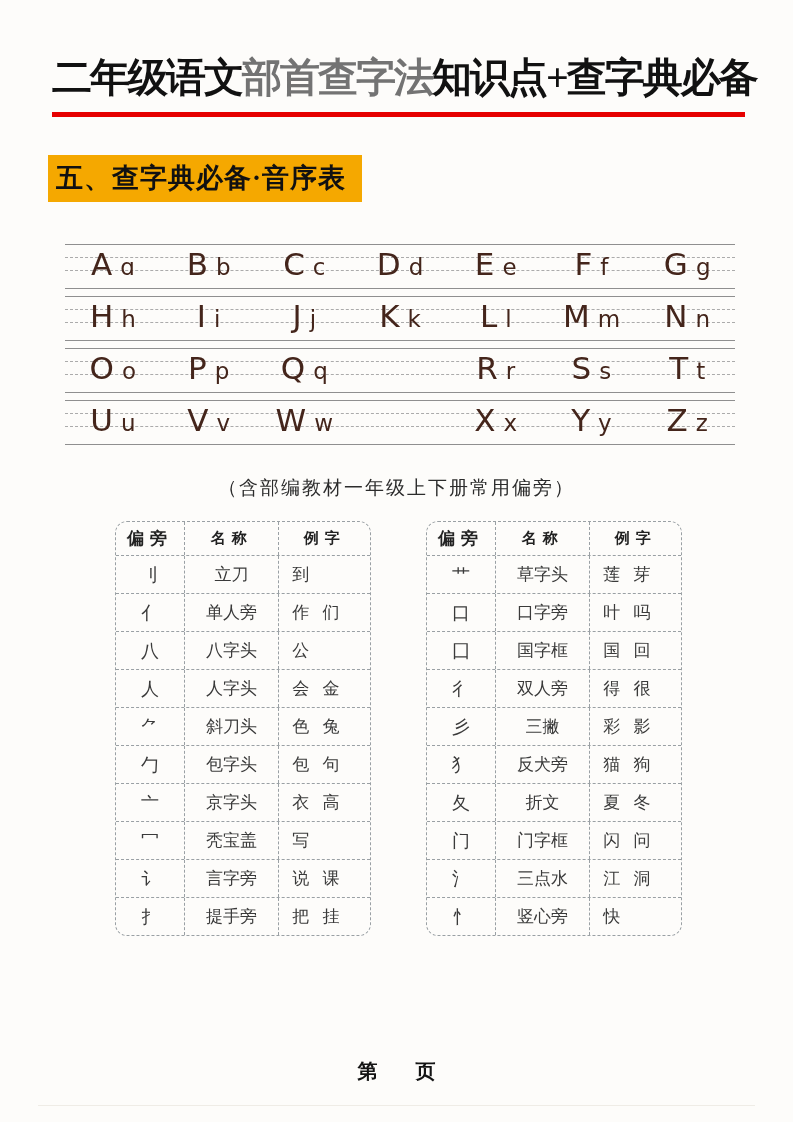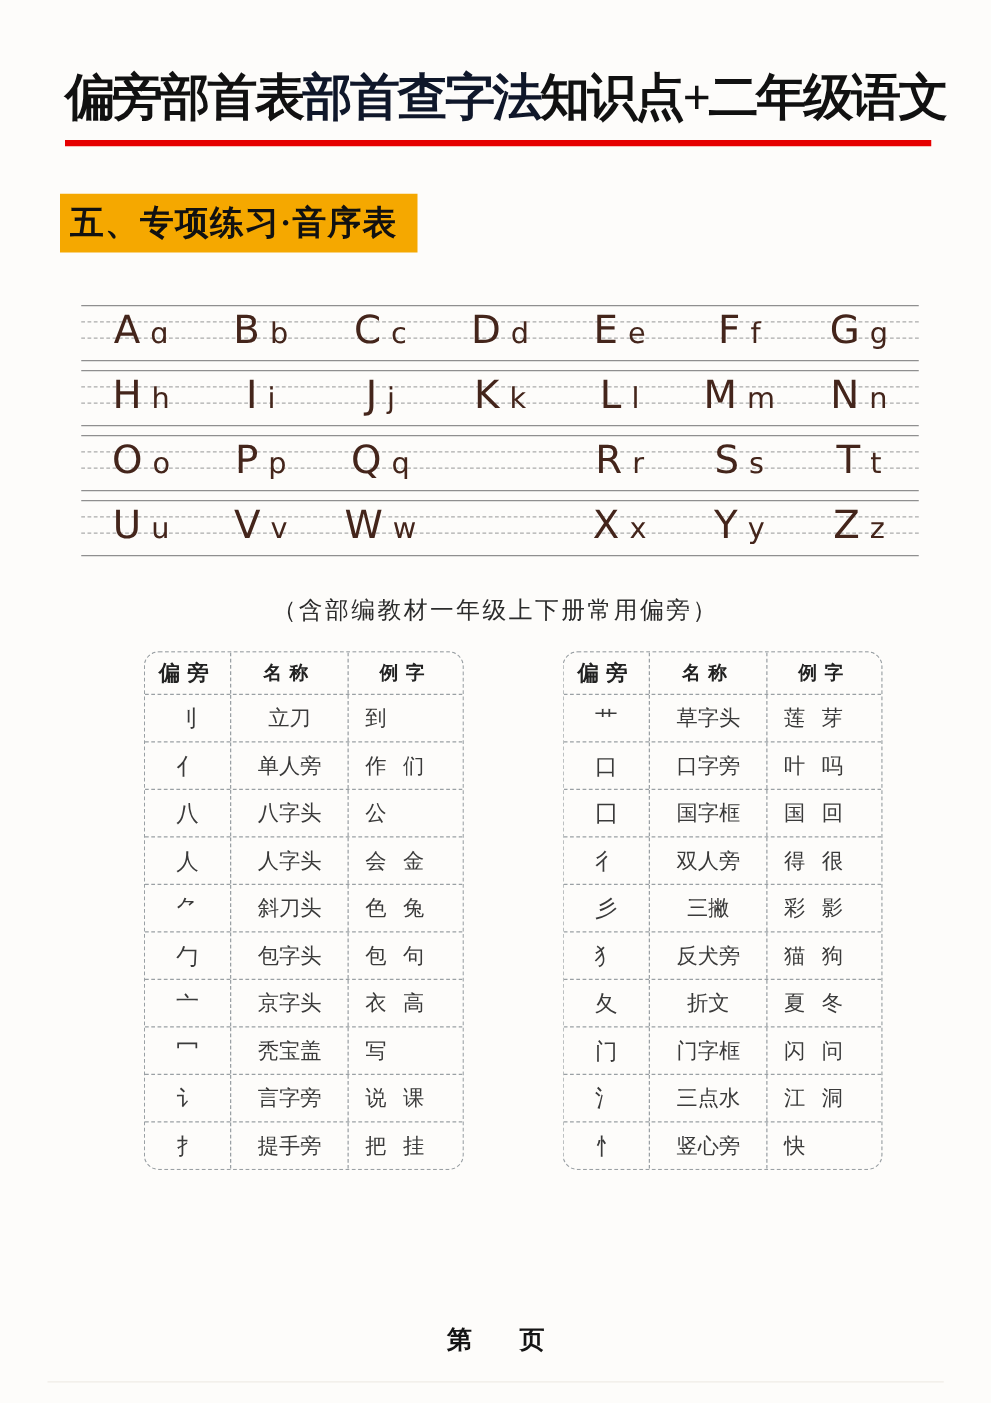--- a/index.html
+++ b/index.html
@@ -16,21 +16,21 @@
   .title-wrap{margin:50px 48px 0 52px;}
   .page-title{
     margin:0;
     font-size:40px;
     font-weight:bold;
     letter-spacing:-2px;
     color:#111;
     white-space:nowrap;
     font-family:"Liberation Serif", serif;
   }
-  .page-title .red{color:#0f172a;}
+  .page-title .red{color:#737373;}
   .title-underline{
     margin-top:7px;
     height:5px;
     background:#e60000;
   }
 
   
   .section-heading{
     display:inline-block;
     margin-left:48px;
@@ -89,21 +89,21 @@
     text-align:center;
     font-size:19px;
     letter-spacing:2px;
     color:#2c2c2c;
     font-family:"Liberation Serif", serif;
   }
 
   
   .tables{
     margin-top:20px;
-    padding:0 87px 0 115px;
+    padding:0 111px 0 115px;
     display:flex;
     justify-content:space-between;
   }
   .rtable{
     width:254px;
     border:1.6px dashed #9aa0a4;
     border-radius:12px;
     background:transparent;
     overflow:hidden;
   }
@@ -154,25 +154,25 @@
     left:38px;right:38px;bottom:16px;
     height:1px;background:#efece6;
   }
 </style>
 </head>
 <body>
 
 <div class="page">
 
   <div class="title-wrap">
-    <h1 class="page-title"><span>偏旁部首表</span><span class="red">部首查字法</span><span>知识点+二年级语文</span></h1>
+    <h1 class="page-title"><span>二年级语文</span><span class="red">部首查字法</span><span>知识点+查字典必备</span></h1>
     <div class="title-underline"></div>
   </div>
 
-  <div><span class="section-heading" id="sec5-heading">五、专项练习·音序表</span></div>
+  <div><span class="section-heading" id="sec5-heading">五、查字典必备·音序表</span></div>
 
   <div class="alphabet" id="alphabet">
       <div class="alpha-row">
         <div class="alpha-cell">
           <span class="up">A</span>
           <span class="low">ɑ</span>
         </div>
         <div class="alpha-cell">
           <span class="up">B</span>
           <span class="low">b</span>

